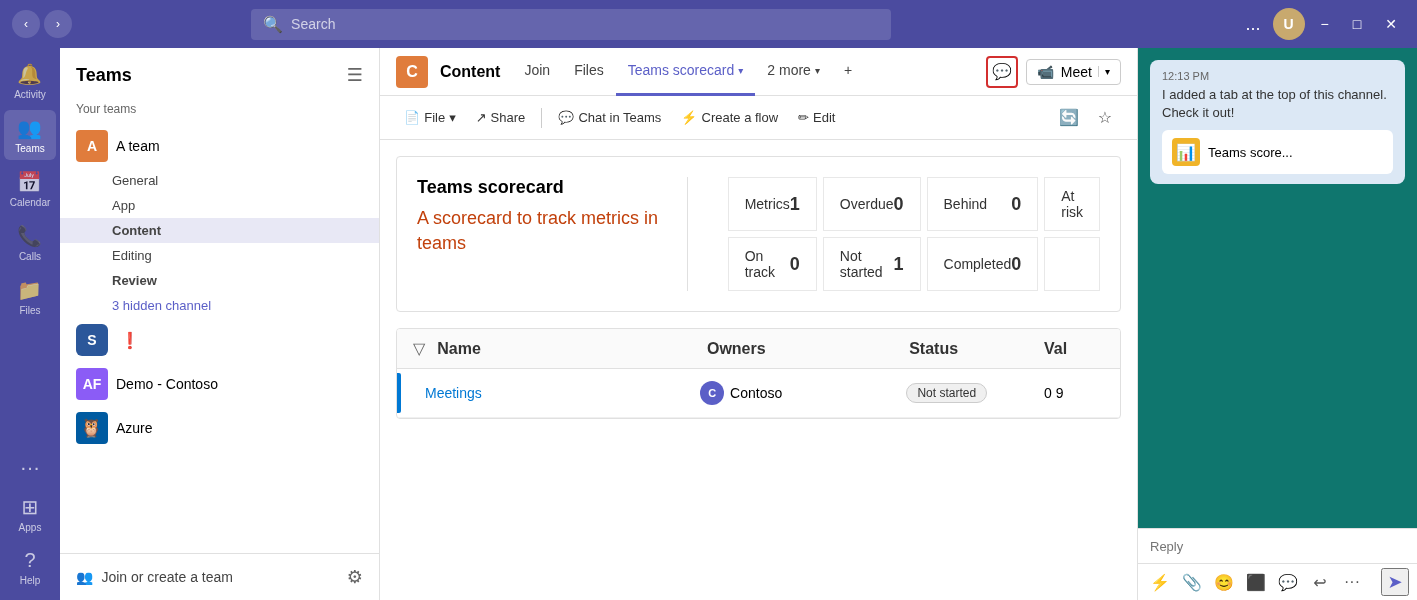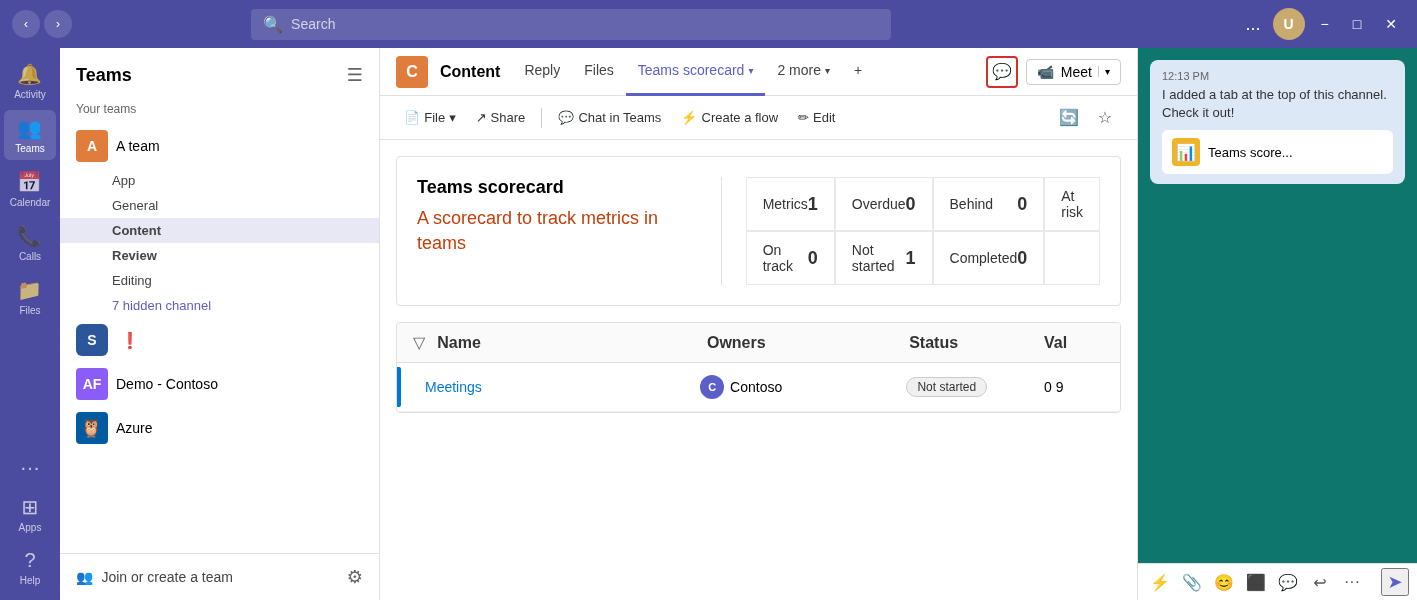--- a/index.html
+++ b/index.html
@@ -154,21 +154,21 @@
 
     
     .scorecard-card {
       display: flex; border: 1px solid #e0e0e0; border-radius: 4px; padding: 20px; gap: 24px;
     }
     .scorecard-info { min-width: 200px; }
     .scorecard-title { font-size: 18px; font-weight: 600; margin-bottom: 8px; }
     .scorecard-desc { font-size: 18px; color: #c2410c; line-height: 1.4; }
     .scorecard-metrics {
       flex: 1; display: grid; grid-template-columns: repeat(4, 1fr); grid-template-rows: repeat(2, 1fr);
-      gap: 0; border-left: 1px solid #e0e0e0; padding-left: 24px;
+      gap: 6px; border-left: 1px solid #e0e0e0; padding-left: 40px;
     }
     .metric-cell {
       display: flex; align-items: center; justify-content: space-between;
       padding: 10px 16px; border: 1px solid #e8e8e8;
     }
     .metric-label { font-size: 14px; color: #333; }
     .metric-value { font-size: 18px; font-weight: 600; color: #333; }
 
     
     .table-area { border: 1px solid #e0e0e0; border-radius: 4px; overflow: hidden; }
@@ -278,26 +278,26 @@
       <span class="sidebar-title">Teams</span>
       <span class="sidebar-menu-btn">☰</span>
     </div>
     <div class="sidebar-section-label">Your teams</div>
 
     <div class="team-item">
       <div class="team-avatar" style="background:#e07c3c;">A</div>
       <span class="team-name">A team</span>
 
     </div>
+    <div class="channel-item">General</div>
     <div class="channel-item">App</div>
-    <div class="channel-item">General</div>
     <div class="channel-item active">Content</div>
+    <div class="channel-item">Editing</div>
     <div class="channel-item" style="font-weight:700;">Review</div>
-    <div class="channel-item">Editing</div>
-    <div class="hidden-channel">7 hidden channel</div>
+    <div class="hidden-channel">3 hidden channel</div>
 
     <div class="team-item">
       <div class="team-avatar" style="background:#2b579a; border-radius:6px;">S</div>
 
       <span class="team-alert">❗</span>
     </div>
 
     <div class="team-item">
       <div class="team-avatar" style="background:#8b5cf6;">AF</div>
       <span class="team-name">Demo - Contoso</span>
@@ -319,21 +319,21 @@
     </div>
   </div>
 
   <div class="main-content">
 
     <div class="channel-header">
       <div class="channel-logo">C</div>
       <span class="channel-name">Content</span>
       <div class="tabs">
         <div class="tab">
-          <span>Reply</span>
+          <span>Join</span>
         </div>
         <div class="tab">
           <span>Files</span>
         </div>
         <div class="tab active">
           <span>Teams scorecard</span>
           <span class="tab-dropdown">▾</span>
         </div>
         <div class="tab">
           <span>2 more</span>
@@ -453,20 +453,23 @@
         <div class="msg-text">I added a tab at the top of this channel. Check it out!</div>
         <div class="msg-card">
           <div class="msg-card-icon">
             <span>📊</span>
           </div>
           <span class="msg-card-text">Teams score...</span>
         </div>
       </div>
     </div>
     <div class="chat-input-area">
+      <div class="chat-input-box">
+        <input type="text" placeholder="Reply" style="">
+      </div>
       <div class="chat-toolbar">
         <button class="chat-tool-btn">⚡</button>
         <button class="chat-tool-btn">📎</button>
         <button class="chat-tool-btn">😊</button>
         <button class="chat-tool-btn">⬛</button>
         <button class="chat-tool-btn">💬</button>
         <button class="chat-tool-btn">↩</button>
         <button class="chat-tool-btn">···</button>
         <button class="chat-send-btn">➤</button>
       </div>

